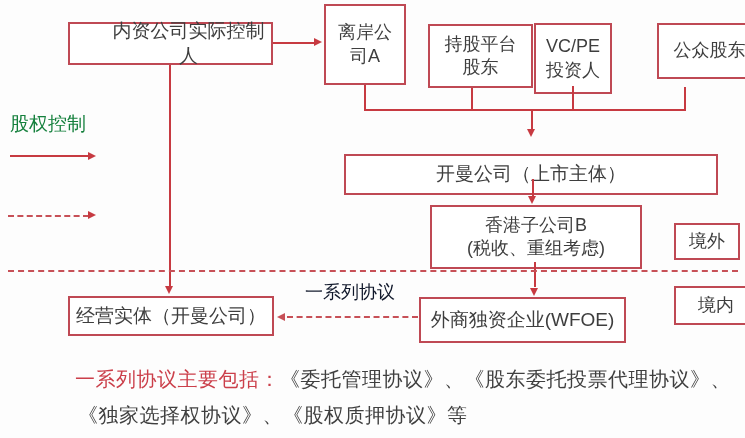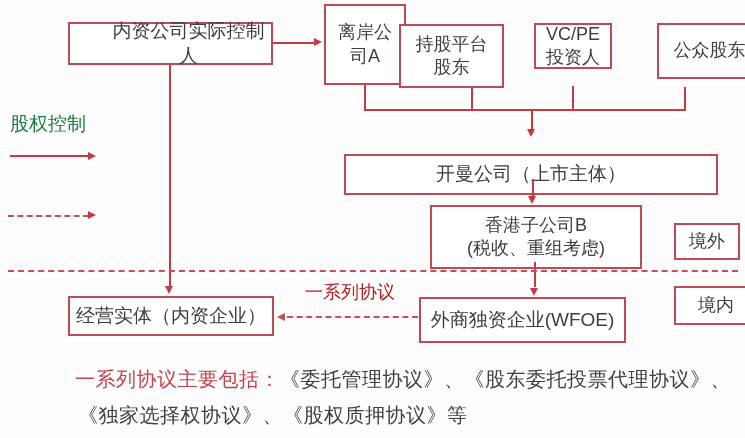--- a/index.html
+++ b/index.html
@@ -21,22 +21,22 @@
     display: flex;
     align-items: center;
     justify-content: center;
     text-align: center;
     white-space: pre-line;
     font-size: 19px;
     line-height: 1.3;
   }
   .b-controller { left: 68px;  top: 22px;  width: 205px; height: 43px; padding-left: 36px; }
   .b-offshore   { left: 324px; top: 4px;   width: 82px;  height: 81px; font-size: 18px; }
-  .b-holding    { left: 399px; top: 24px;  width: 105px; height: 64px; font-size: 18px; }
-  .b-vcpe       { left: 534px; top: 23px;  width: 78px;  height: 46px; font-size: 18px; }
+  .b-holding    { left: 428px; top: 24px;  width: 105px; height: 64px; font-size: 18px; }
+  .b-vcpe       { left: 534px; top: 23px;  width: 78px;  height: 71px; font-size: 18px; }
   .b-public     { left: 649px; top: 23px;  width: 105px; height: 56px; font-size: 18px; margin-left: 8px; }
   .b-cayman     { left: 344px; top: 138px; width: 374px; height: 41px; margin-top: 16px; }
   .b-hk         { left: 430px; top: 205px; width: 212px; height: 64px; font-size: 18px; }
   .b-jingwai    { left: 674px; top: 223px; width: 66px;  height: 37px; font-size: 18px; }
   .b-jingnei    { left: 674px; top: 286px; width: 84px;  height: 39px; font-size: 18px; }
   .b-operating  { left: 68px;  top: 296px; width: 206px; height: 40px; }
   .b-wfoe       { left: 419px; top: 297px; width: 207px; height: 46px; }
 
   
   .hline { position: absolute; height: 2px; background: #c73a41; }
@@ -80,21 +80,21 @@
   .leg-agree-label  { left: 10px; top: 181px; }
   .ln-leg-equity    { left: 10px; top: 155px; width: 80px; }
   .ln-leg-agree     { left: 8px;  top: 215px; width: 81px; }
 
   
   .agreements-label {
     position: absolute;
     left: 294px; top: 280px;
     width: 112px;
     text-align: center;
-    color: #b91c1c;
+    color: #0f172a;
     font-size: 18px;
   }
 
   
   .footer-line {
     position: absolute;
     font-size: 20px;
     color: #3f3f3f;
     letter-spacing: 0.5px;
     white-space: nowrap;
@@ -132,21 +132,21 @@
   <div class="box b-holding">持股平台
 股东</div>
   <div class="box b-vcpe">VC/PE
 投资人</div>
   <div class="box b-public">公众股东</div>
   <div class="box b-cayman">开曼公司（上市主体）</div>
   <div class="box b-hk">香港子公司B
 (税收、重组考虑)</div>
   <div class="box b-jingwai">境外</div>
   <div class="box b-jingnei">境内</div>
-  <div class="box b-operating">经营实体（内资企业）</div>
+  <div class="box b-operating">经营实体（开曼公司）</div>
   <div class="box b-wfoe">外商独资企业(WFOE)</div>
 
   <div class="hline ln-ctrl-offshore"></div>
   <div class="arr arr-right ah-ctrl-offshore"></div>
 
   <div class="vline ln-ctrl-down"></div>
   <div class="arr arr-down ah-ctrl-down"></div>
 
   <div class="vline ln-drop-offshore"></div>
   <div class="vline ln-drop-holding"></div>

